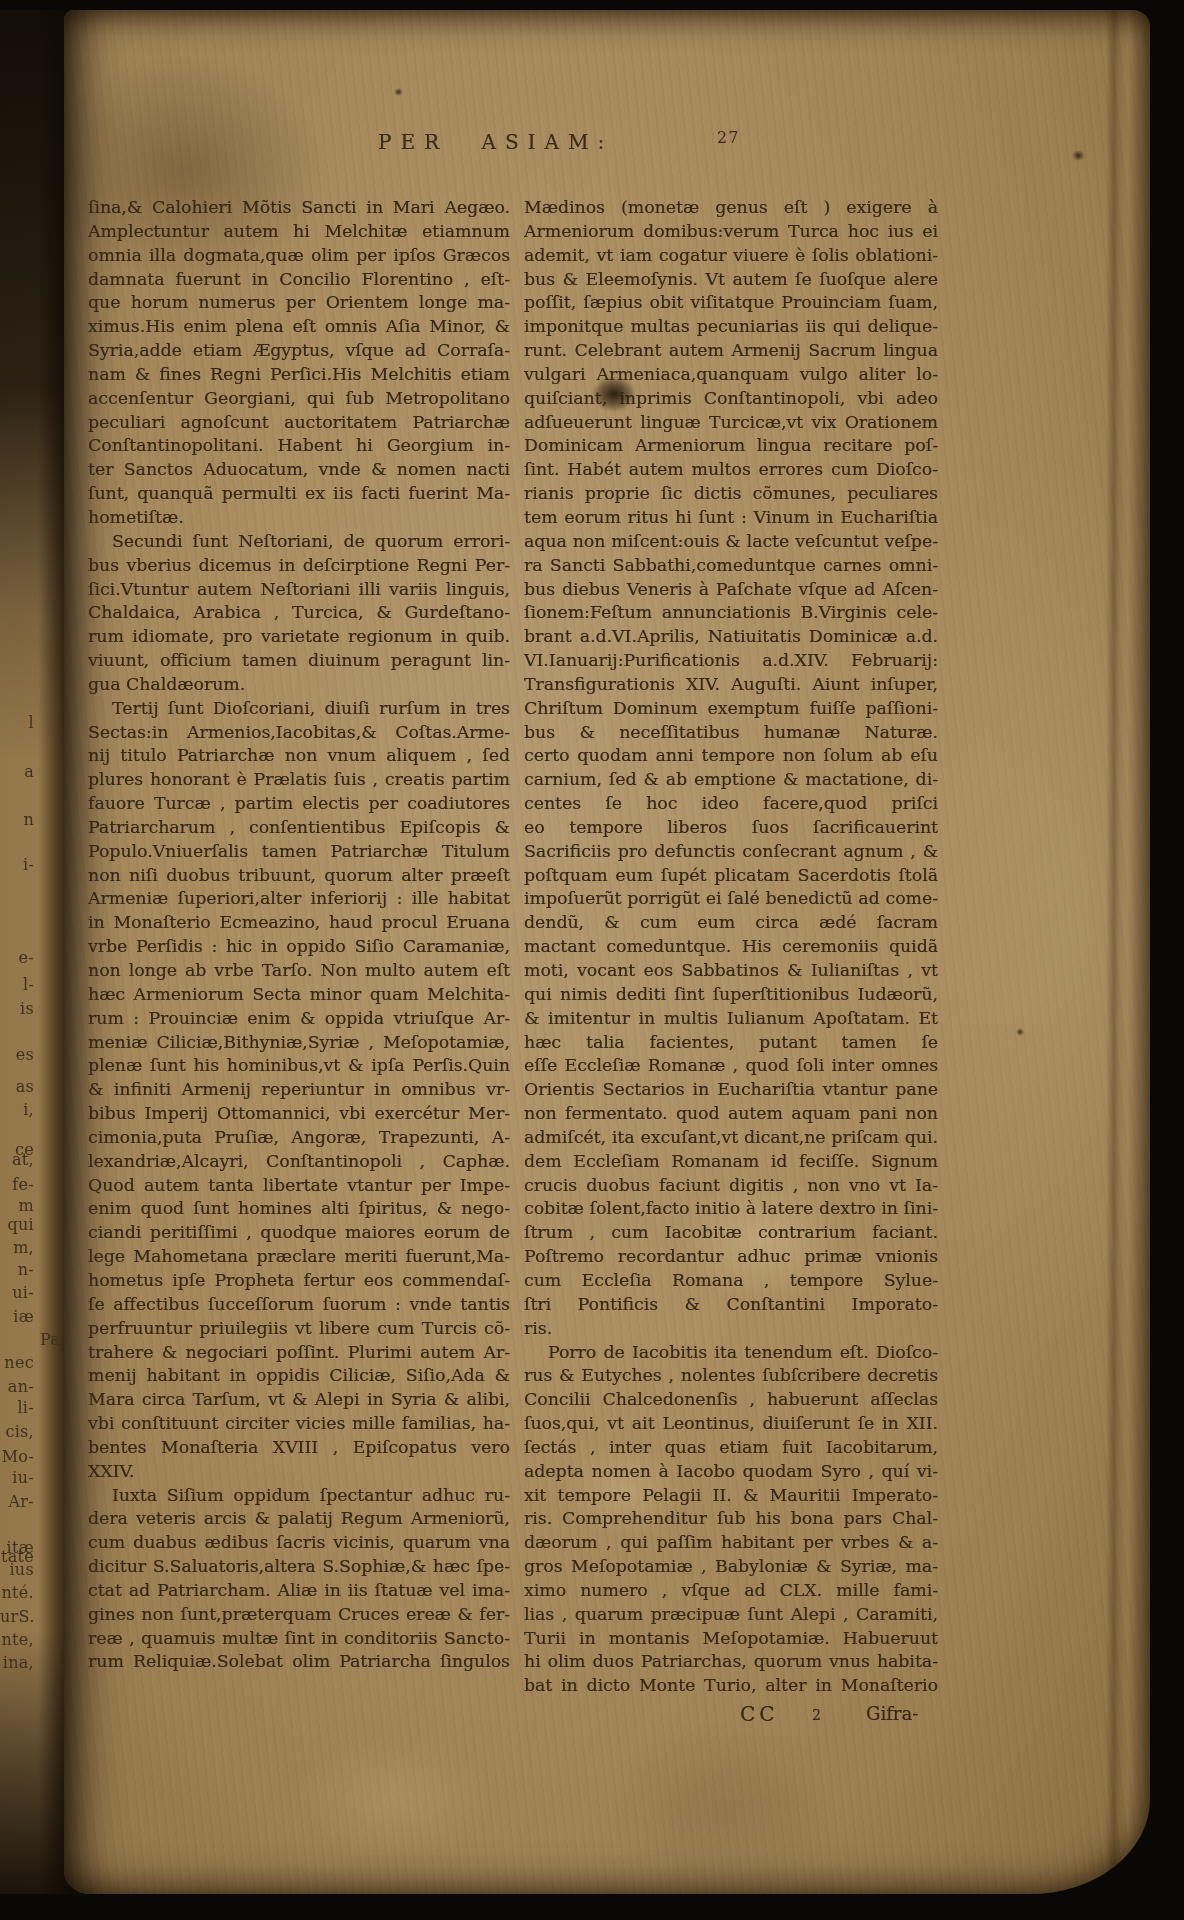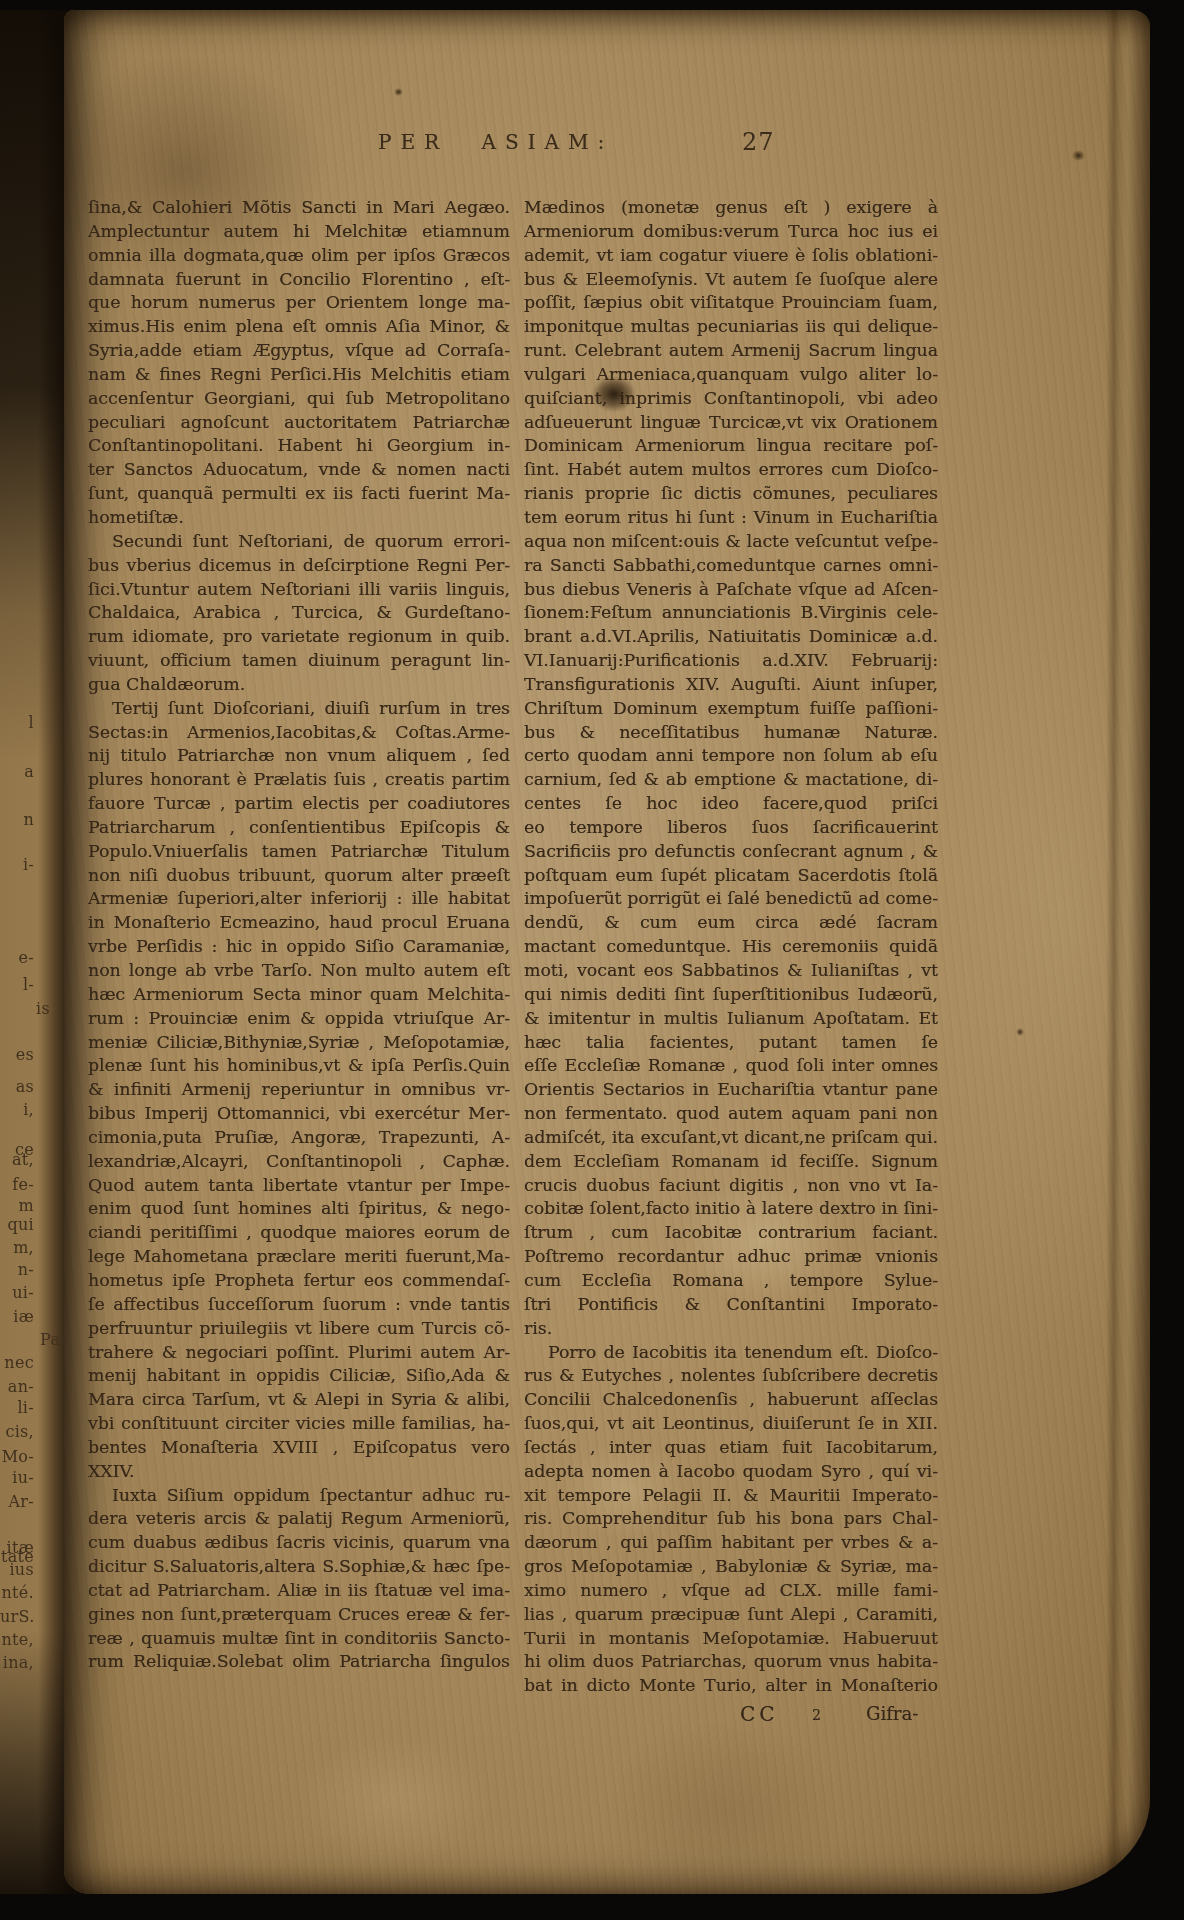--- a/index.html
+++ b/index.html
@@ -47,22 +47,22 @@
       inset 0 18px 34px -16px rgba(35,22,8,0.78),
       inset 0 -20px 40px -18px rgba(35,22,8,0.65);
   }
 
   .running-head{
     position:absolute;left:314px;top:120px;
     font-size:20px;letter-spacing:9px;word-spacing:18px;
     color:#3b2b1b;text-shadow:.3px .3px .5px rgba(59,43,27,.5);
   }
   .page-number{
-    position:absolute;left:678px;top:118px;
-    font-size:24px;letter-spacing:1px;color:#3b2b1b;
+    position:absolute;left:653px;top:118px;
+    font-size:16px;letter-spacing:1px;color:#3b2b1b;
   }
 
   .textblock{position:absolute;left:24px;top:186px;width:874px;height:1506px;}
   .col{position:absolute;top:0;height:100%;}
   #col-left{left:0;width:422px;}
   #col-right{left:436px;width:414px;}
   .line{
     height:23.85px;line-height:23.6px;font-size:17.3px;color:#362718;
     text-align:justify;text-align-last:justify;overflow:hidden;
     text-shadow:.3px .3px .5px rgba(54,39,24,.5);
@@ -93,21 +93,21 @@
 
 <div class="scan">
 
   <div class="prev-edge" id="prev-edge">
       <span class="frag" style="top: 703px;">l</span>
       <span class="frag" style="top: 752px;">a</span>
       <span class="frag" style="top: 800px;">n</span>
       <span class="frag" style="top: 845px;">i-</span>
       <span class="frag" style="top: 938px;">e-</span>
       <span class="frag" style="top: 965px;">l-</span>
-      <span class="frag" style="top: 989px; padding-left: 16px;">is</span>
+      <span class="frag" style="top: 989px;">is</span>
       <span class="frag" style="top: 1035px;">es</span>
       <span class="frag" style="top: 1067px;">as</span>
       <span class="frag" style="top: 1090px;">i,</span>
       <span class="frag" style="top: 1117px; margin-top: 13px;">ce</span>
       <span class="frag" style="top: 1140px;">at,</span>
       <span class="frag" style="top: 1165px;">fe-</span>
       <span class="frag" style="top: 1186px;">m</span>
       <span class="frag" style="top: 1205px;">qui</span>
       <span class="frag" style="top: 1228px;">m,</span>
       <span class="frag" style="top: 1250px;">n-</span>

